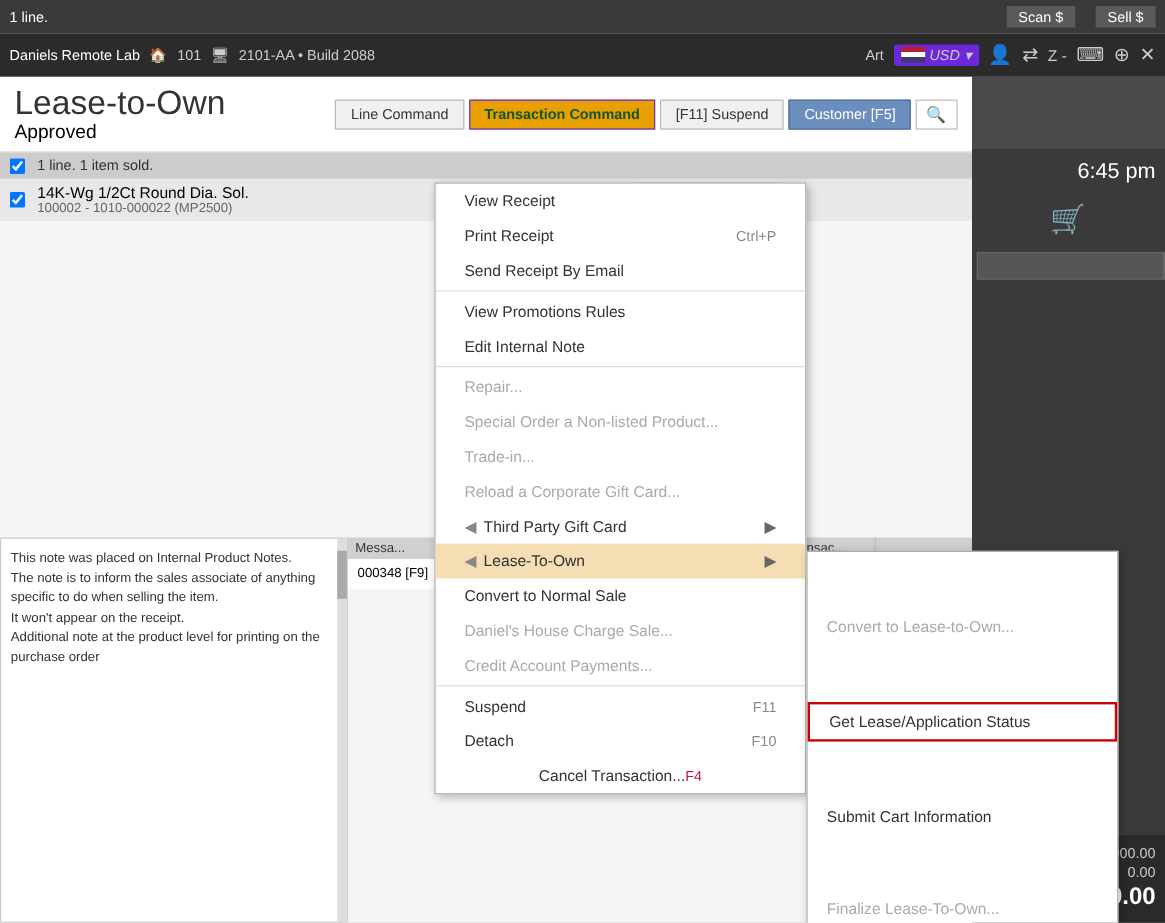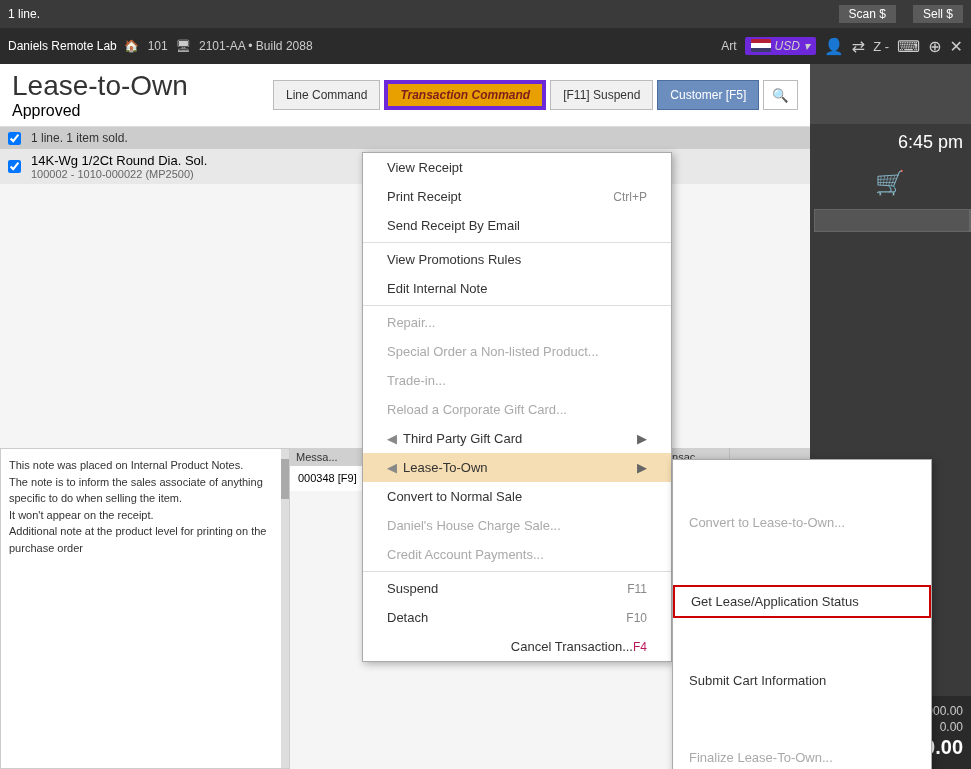--- a/index.html
+++ b/index.html
@@ -36,22 +36,22 @@
       background: #fff; padding: 6px 12px; display: flex; align-items: center; gap: 8px;
       border-bottom: 1px solid #ddd;
     }
     .app-title { font-size: 28px; font-weight: 300; color: #333; }
     .toolbar { display: flex; gap: 4px; margin-left: auto; }
     .btn-line-cmd {
       background: #f0f0f0; border: 1px solid #bbb; padding: 4px 12px;
       font-size: 12px; cursor: pointer; color: #333;
     }
     .btn-transaction {
-      background: #e8a000; border: 4px solid #6d28d9; padding: 4px 12px;
-      font-size: 12px; cursor: pointer; color: #7f1d1d; font-weight: bold; font-style: italic;
+      background: #e8a000; border: 1px solid #6d28d9; padding: 4px 12px;
+      font-size: 12px; cursor: pointer; color: #14532d; font-weight: bold;
     }
     .btn-suspend {
       background: #f0f0f0; border: 1px solid #bbb; padding: 4px 12px;
       font-size: 12px; cursor: pointer; color: #333;
     }
     .btn-customer {
       background: #6c8ebf; border: 1px solid #4a6ea0; padding: 4px 12px;
       font-size: 12px; cursor: pointer; color: #fff;
     }
     .search-btn { background: none; border: 1px solid #bbb; padding: 4px 8px; cursor: pointer; }
@@ -280,21 +280,21 @@
       </div>
       <div class="menu-separator"></div>
       <div class="menu-item" style="display:flex; justify-content:space-between;">
         <span>Suspend</span>
         <span style="color:#888; font-size:12px;">F11</span>
       </div>
       <div class="menu-item" style="display:flex; justify-content:space-between;">
         <span>Detach</span>
         <span style="color:#888; font-size:12px;">F10</span>
       </div>
-      <div class="menu-item" style="display:flex; justify-content:flex-end;">
+      <div class="menu-item" style="display:flex; justify-content:center;">
         <span>Cancel Transaction...</span>
         <span style="color:#be185d; font-size:12px;">F4</span>
       </div>
     </div>
 
     <div class="sub-menu">
       <div class="sub-menu-item disabled">
         <span>Convert to Lease-to-Own...</span>
       </div>
       <div class="sub-menu-item highlighted" style="border: 2px solid #cc0000;">

